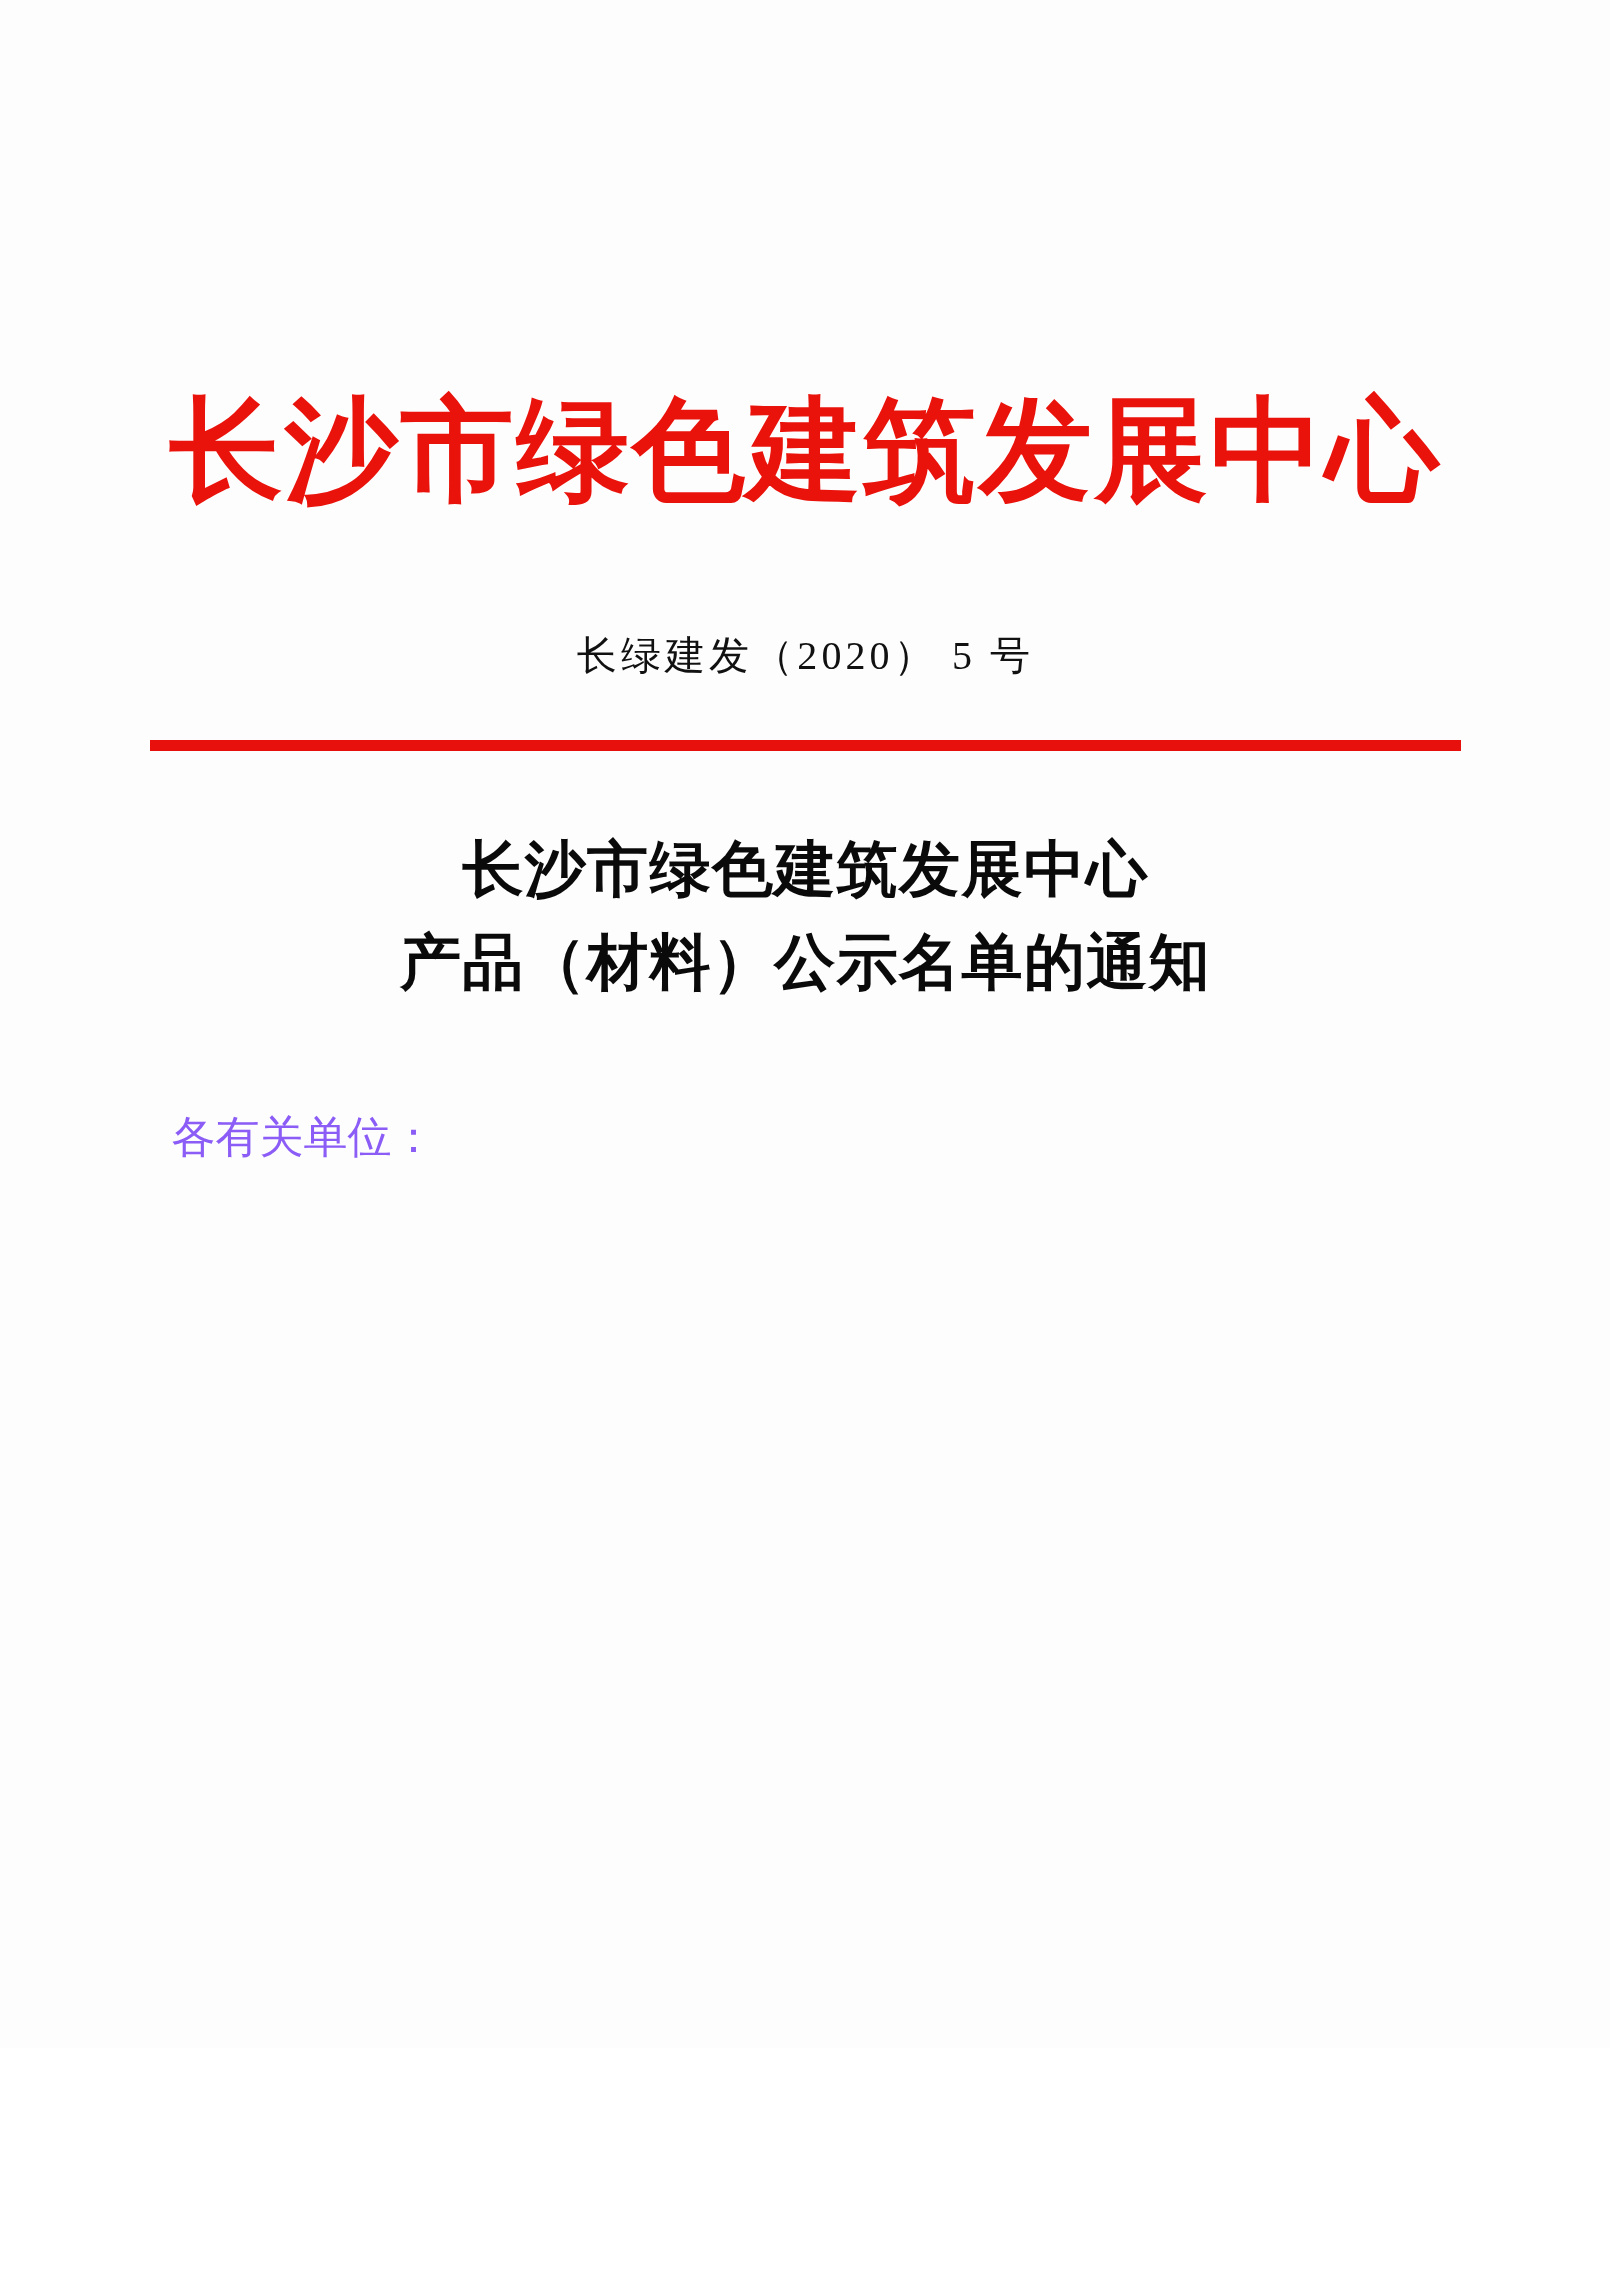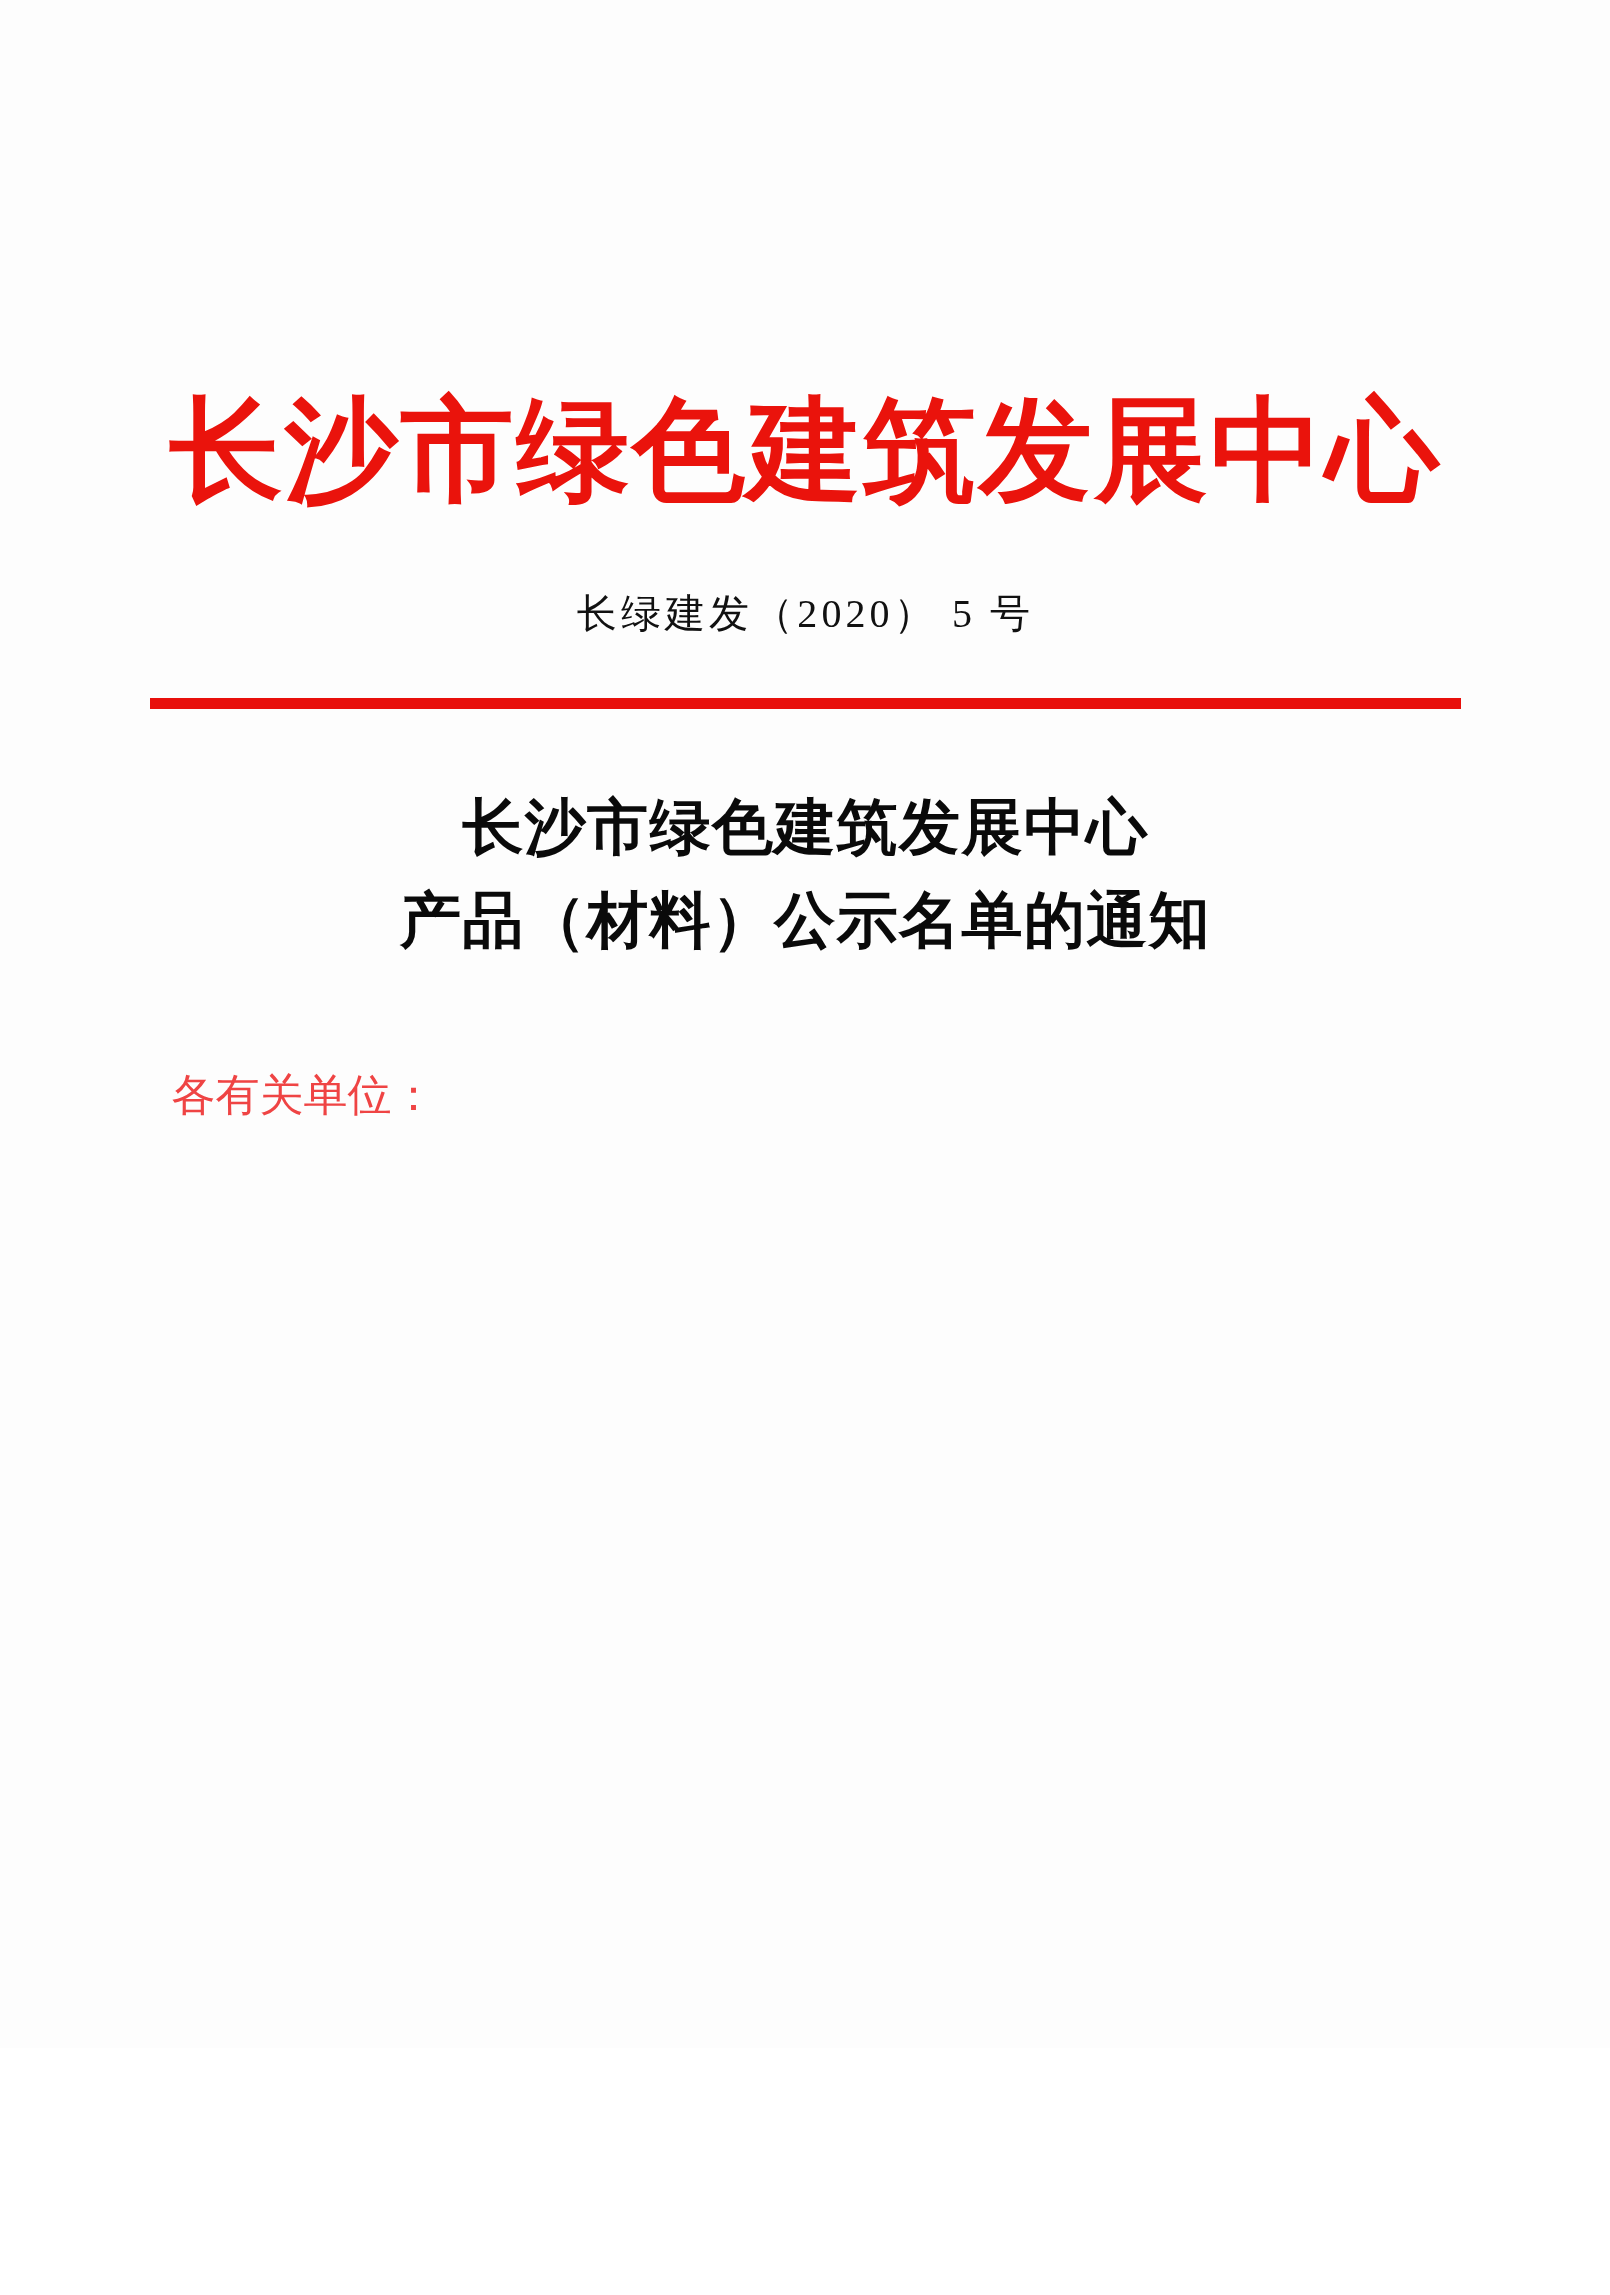--- a/index.html
+++ b/index.html
@@ -20,21 +20,21 @@
     padding-top: 372px;
     text-align: center;
     font-size: 113px;
     line-height: 1.4;
     font-weight: bold;
     color: #ea130c;
     letter-spacing: 2.7px;
     white-space: nowrap;
   }
   .doc-number {
-    margin-top: 60px;
+    margin-top: 102px;
     text-align: center;
     font-size: 40px;
     line-height: 1.2;
     color: #111111;
     letter-spacing: 4.1px;
   }
   .red-divider {
     width: 1311px;
     height: 11px;
     margin: 60px auto 0 auto;
@@ -47,21 +47,21 @@
     font-size: 61px;
     line-height: 93px;
     color: #0a0a0a;
     letter-spacing: 1.4px;
   }
   .doc-body {
     width: 1268px;
     margin: 85px auto 0 auto;
     font-size: 44px;
     line-height: 87px;
-    color: #ef4444;
+    color: #8b5cf6;
   }
   .doc-body p {
     margin: 0;
     text-align: justify;
   }
   .doc-body p.salutation {
     text-align: left;
   }
   .doc-body p.para {
     text-indent: 2em;

